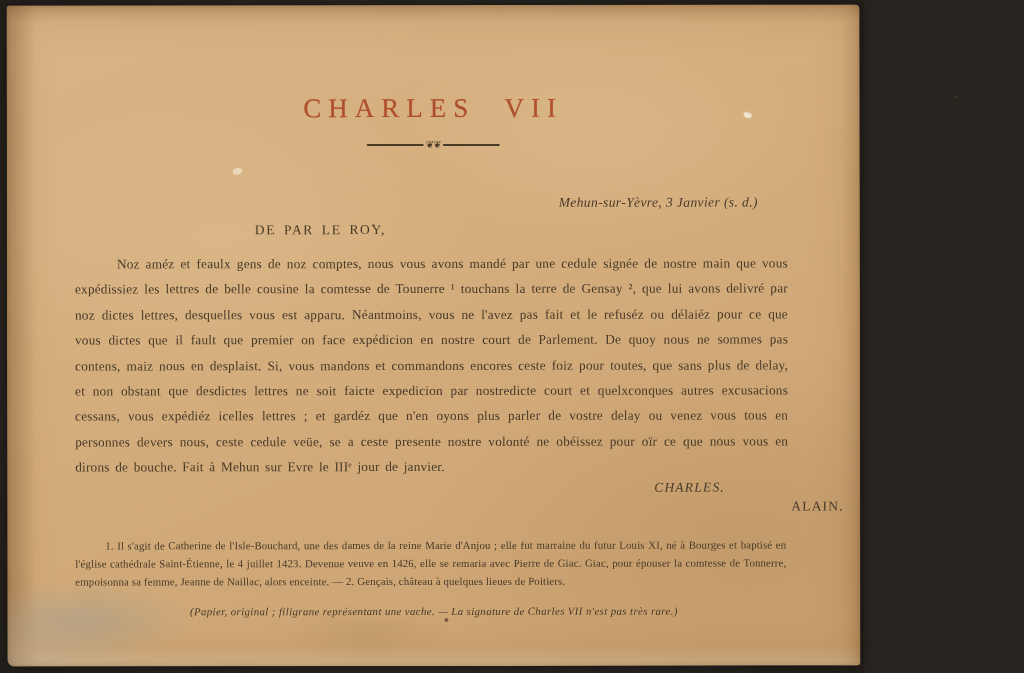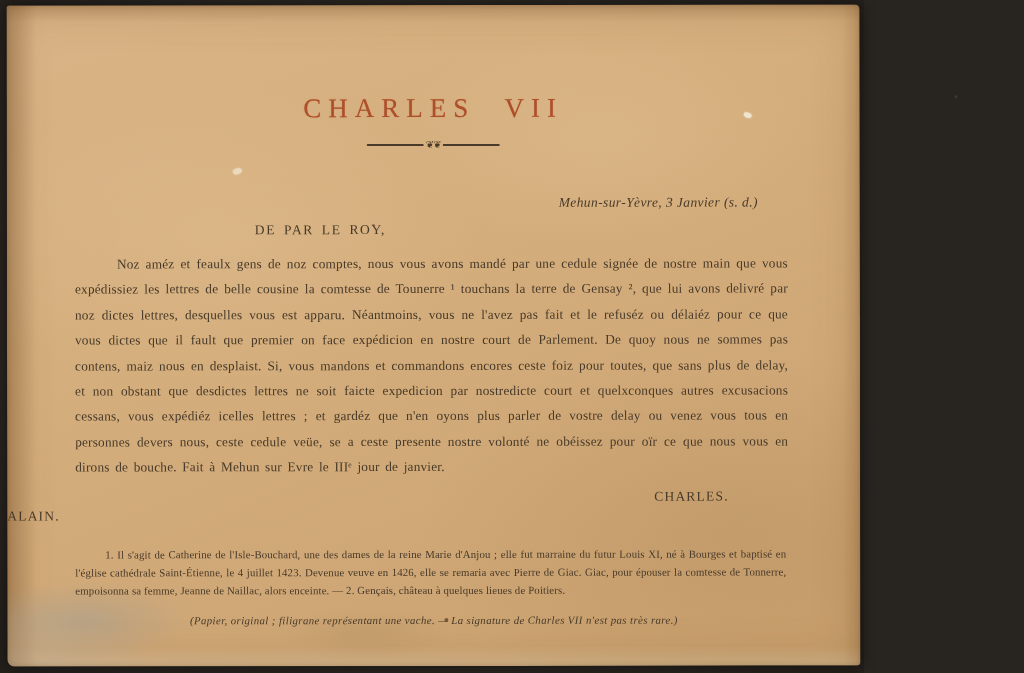--- a/index.html
+++ b/index.html
@@ -104,22 +104,22 @@
     text-align: justify;
     text-indent: 42px;
     word-spacing: 2px;
     letter-spacing: 0.2px;
   }
   .sig {
     margin: 0;
     font-size: 13.5px;
     letter-spacing: 1.2px;
   }
-  .sig-1 { margin-top: 9px; margin-left: 647px; }
-  .sig-2 { margin-top: 3px; }
+  .sig-1 { margin-left: 647px; font-style: italic; }
+  .sig-2 { margin-top: 3px; margin-left: 784px; }
   .footnote {
     margin: 21px 74px 0 68px;
     font-size: 10.8px;
     line-height: 18px;
     text-align: justify;
     text-indent: 30px;
     letter-spacing: 0.15px;
   }
   .colophon {
     margin: 15px 0 0 0;

